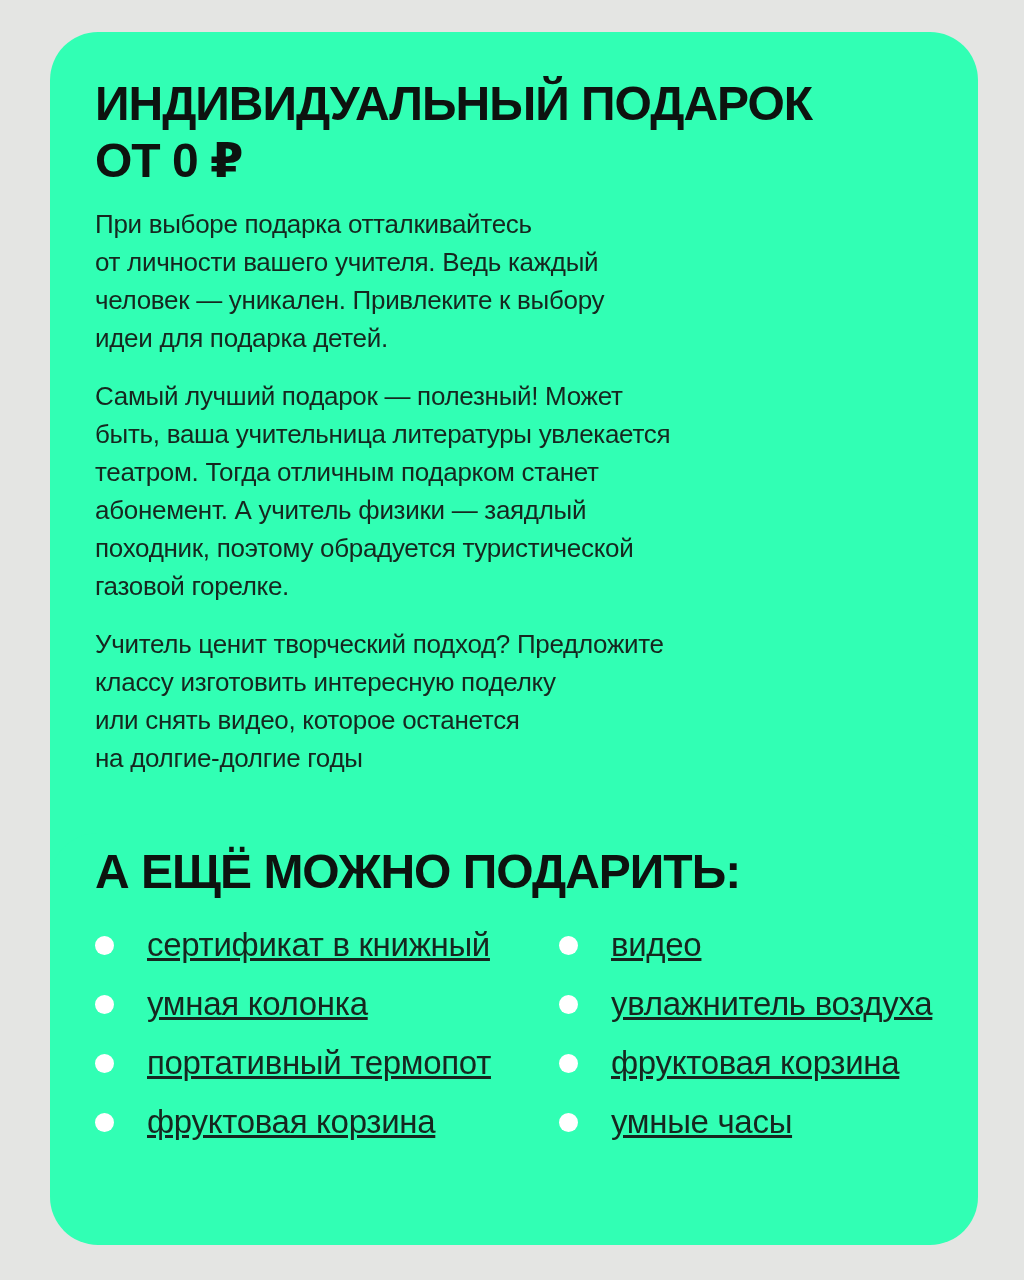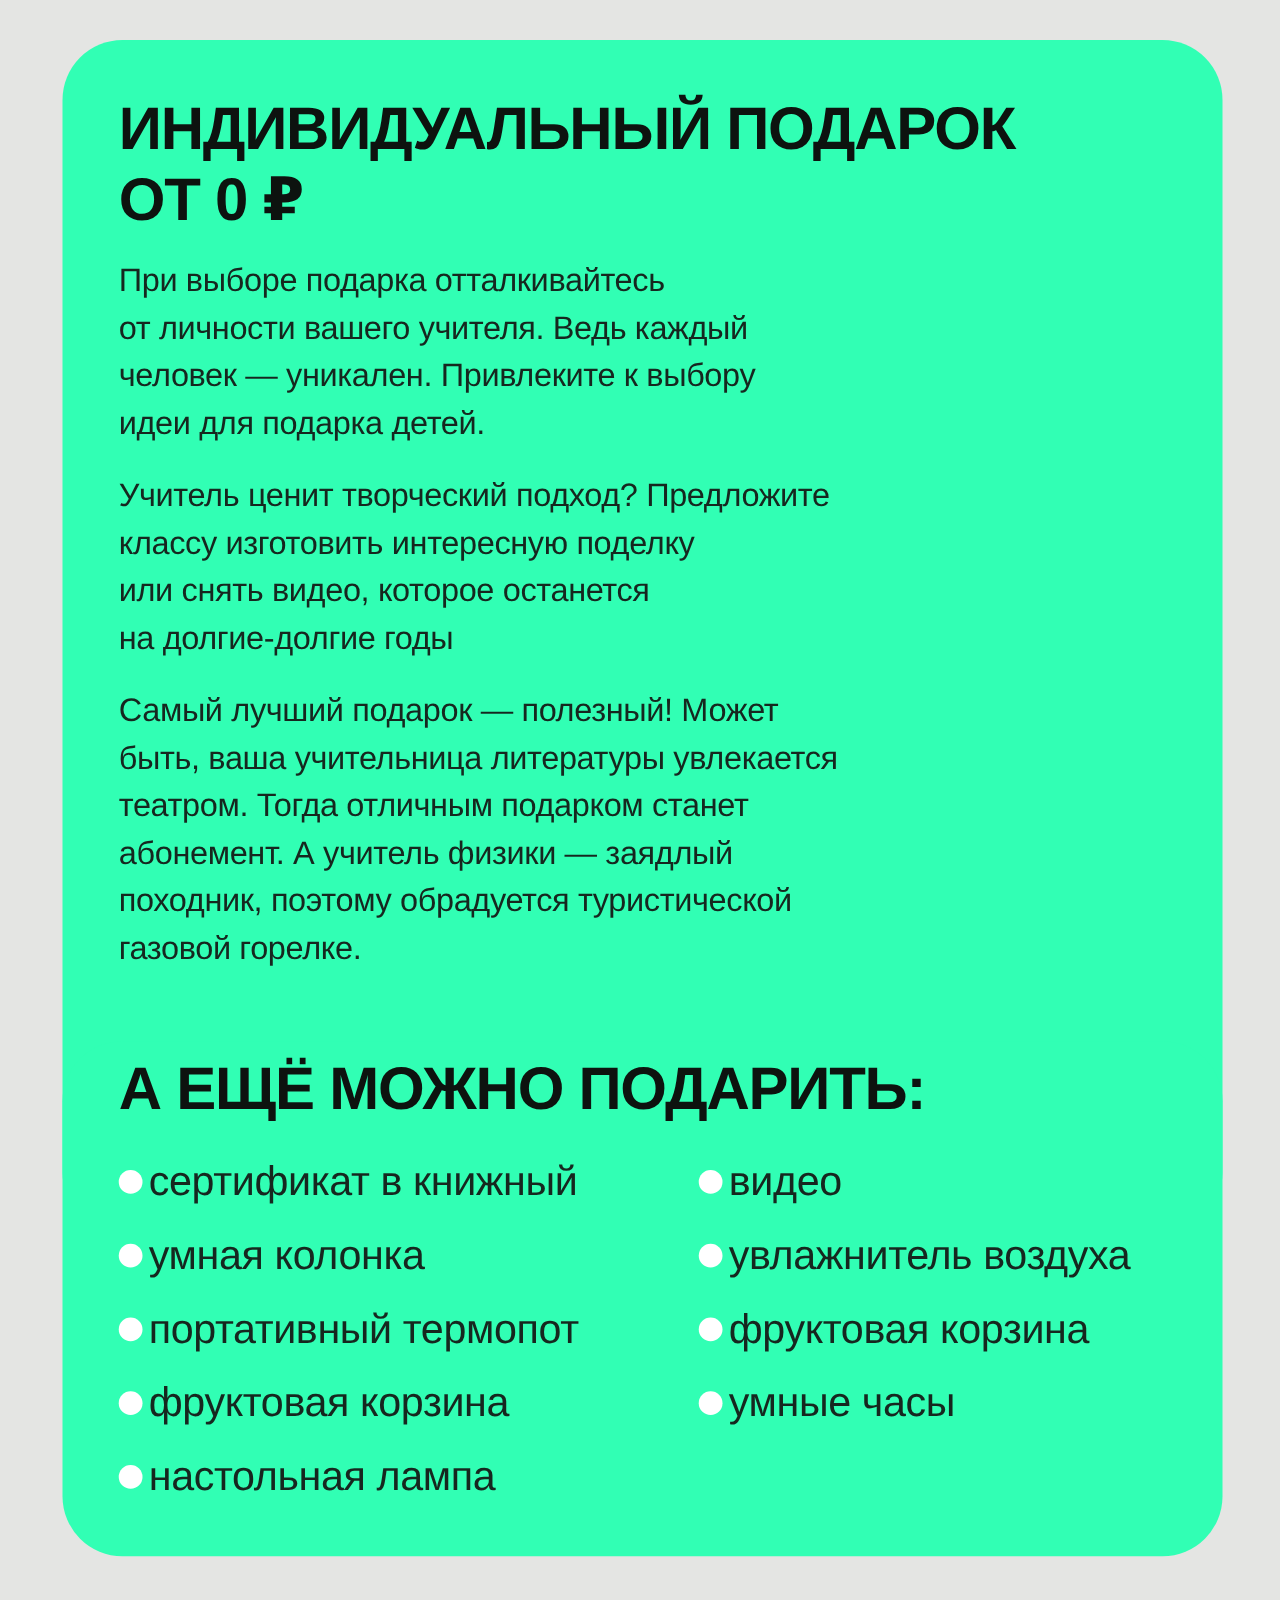--- a/index.html
+++ b/index.html
@@ -56,27 +56,28 @@
     grid-template-columns: 464px 1fr;
   }
   .gift-col {
     list-style: none;
     margin: 0;
     padding: 0;
   }
   .gift-item {
     display: flex;
     align-items: center;
-    gap: 5px;
+    gap: 33px;
     height: 38px;
     margin-bottom: 21px;
     font-size: 33px;
     letter-spacing: -0.3px;
     color: var(--body-color, #16271f);
     white-space: nowrap;
+    text-decoration: underline;
   }
   .bullet {
     flex: none;
     width: 19px;
     height: 19px;
     border-radius: 50%;
     background: var(--bullet-color, #ffffff);
   }
 </style>
 </head>
@@ -84,30 +85,30 @@
 
 <div class="page">
 
   <section class="card card-1">
     <h1 class="card-title">ИНДИВИДУАЛЬНЫЙ ПОДАРОК
 ОТ 0 ₽</h1>
     <p class="body-text">При выборе подарка отталкивайтесь
 от личности вашего учителя. Ведь каждый
 человек — уникален. Привлеките к выбору
 идеи для подарка детей.</p>
-    <p class="body-text">Учитель ценит творческий подход? Предложите
-классу изготовить интересную поделку
-или снять видео, которое останется
-на долгие-долгие годы</p>
     <p class="body-text">Самый лучший подарок — полезный! Может
 быть, ваша учительница литературы увлекается
 театром. Тогда отличным подарком станет
 абонемент. А учитель физики — заядлый
 походник, поэтому обрадуется туристической
 газовой горелке.</p>
+    <p class="body-text">Учитель ценит творческий подход? Предложите
+классу изготовить интересную поделку
+или снять видео, которое останется
+на долгие-долгие годы</p>
   </section>
 
   <section class="card card-2">
     <h2 class="card-title">А ЕЩЁ МОЖНО ПОДАРИТЬ:</h2>
     <div class="gift-list">
       <ul class="gift-col">
         <li class="gift-item">
           <span class="bullet"></span>
           <span>сертификат в книжный</span>
         </li>
@@ -115,24 +116,20 @@
           <span class="bullet"></span>
           <span>умная колонка</span>
         </li>
         <li class="gift-item">
           <span class="bullet"></span>
           <span>портативный термопот</span>
         </li>
         <li class="gift-item">
           <span class="bullet"></span>
           <span>фруктовая корзина</span>
-        </li>
-        <li class="gift-item">
-          <span class="bullet"></span>
-          <span>настольная лампа</span>
         </li>
       </ul>
       <ul class="gift-col">
         <li class="gift-item">
           <span class="bullet"></span>
           <span>видео</span>
         </li>
         <li class="gift-item">
           <span class="bullet"></span>
           <span>увлажнитель воздуха</span>

